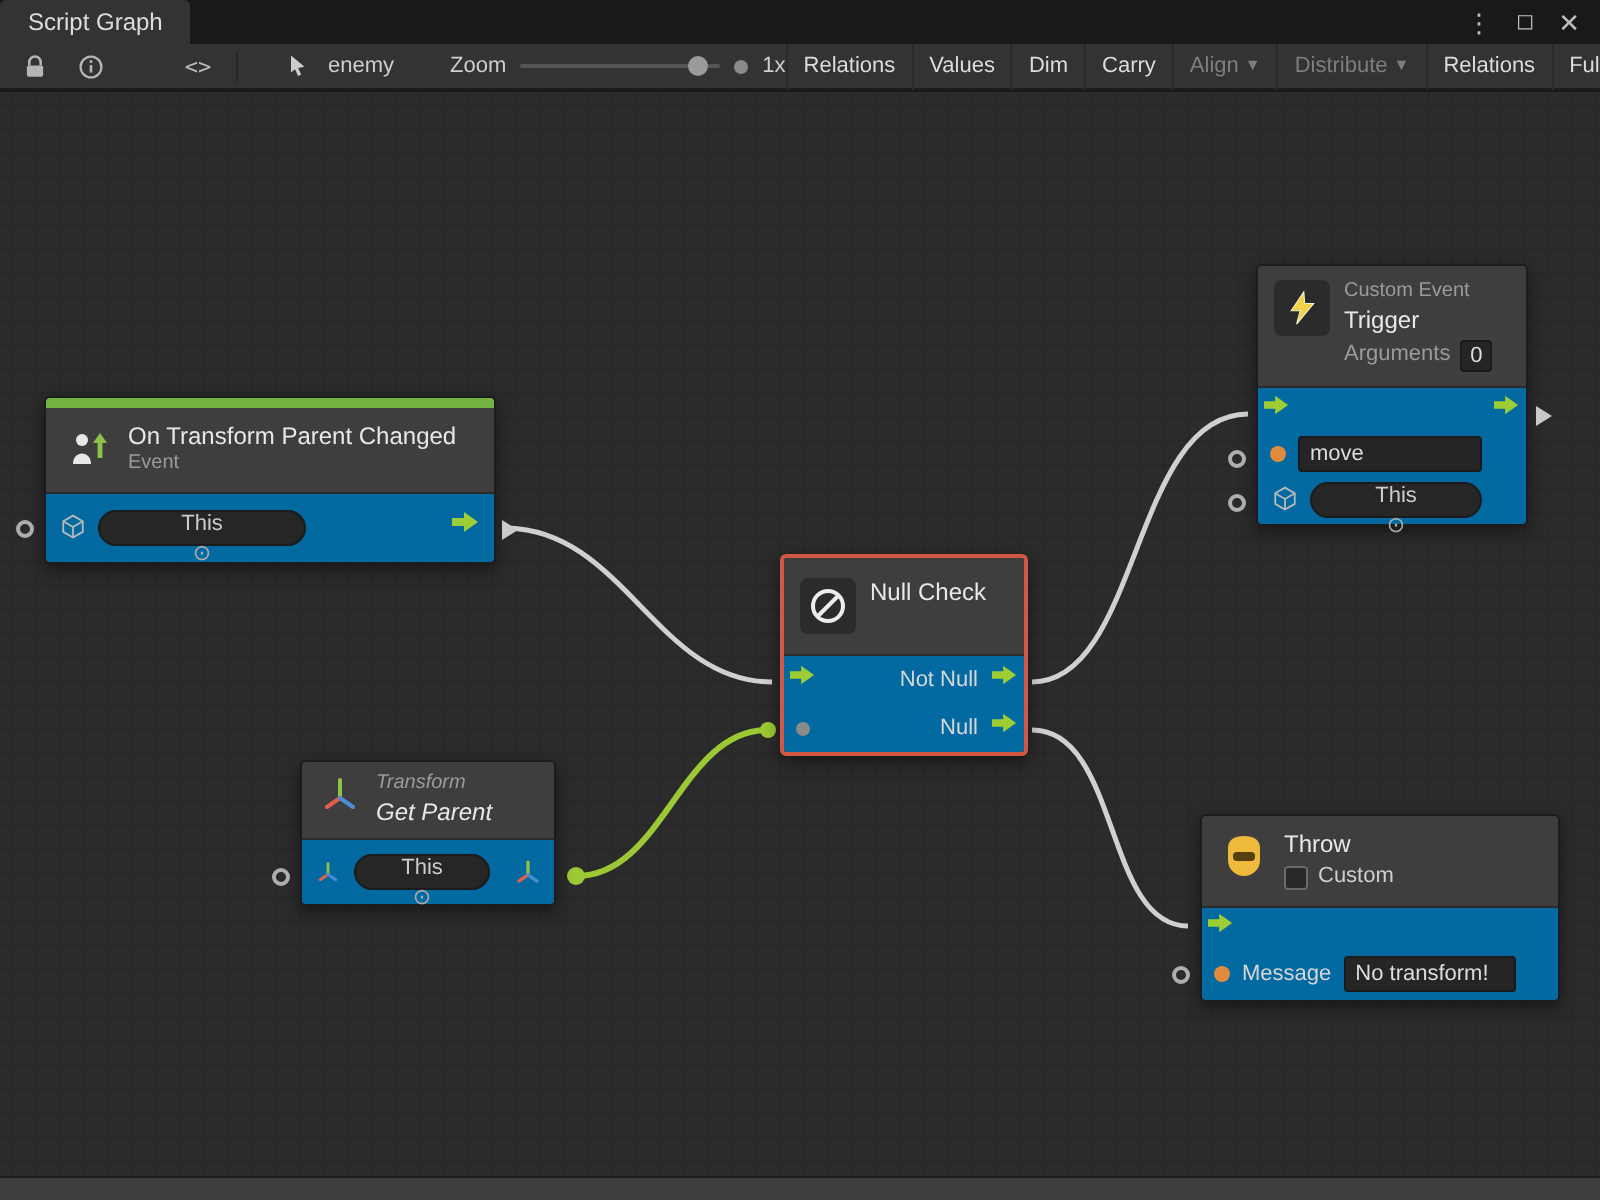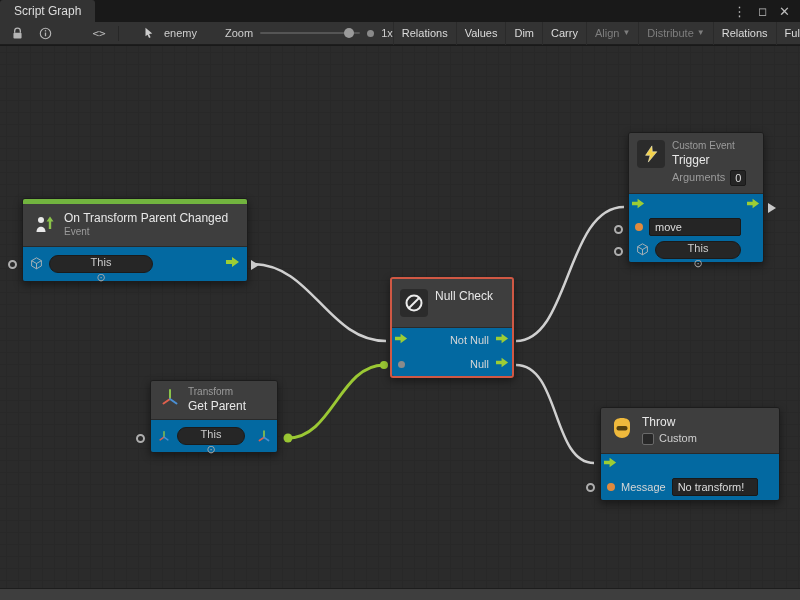--- a/index.html
+++ b/index.html
@@ -260,21 +260,21 @@
           <span style="margin-right:-4px;">
             <svg width="15" height="13" viewBox="0 0 16 14">
                 <path d="M1 5 H7 V2 L14 7 L7 12 V9 H1 Z" fill="#9ccd35"></path>
               </svg>
           </span>
         </div>
       </div>
     </div>
 
     <div class="node" style="left:150px; top:334px; width:128px;">
-      <div class="node-header" style="padding:5px 8px;">
+      <div class="node-header" style="padding:5px 8px;font-style:italic;">
         <span class="iconplain" style="width:22px;height:22px;">
           <svg width="20" height="20" viewBox="0 0 20 20">
             <path d="M10 12 V3" stroke="#8bc34a" stroke-width="2" stroke-linecap="round"></path>
             <path d="M10 12 L3.5 16.5" stroke="#e0604d" stroke-width="2" stroke-linecap="round"></path>
             <path d="M10 12 L16.5 16.5" stroke="#4a8fd4" stroke-width="2" stroke-linecap="round"></path>
           </svg>
         </span>
         <div>
           <div class="subtitle">Transform</div>
           <div class="title">Get Parent</div>

